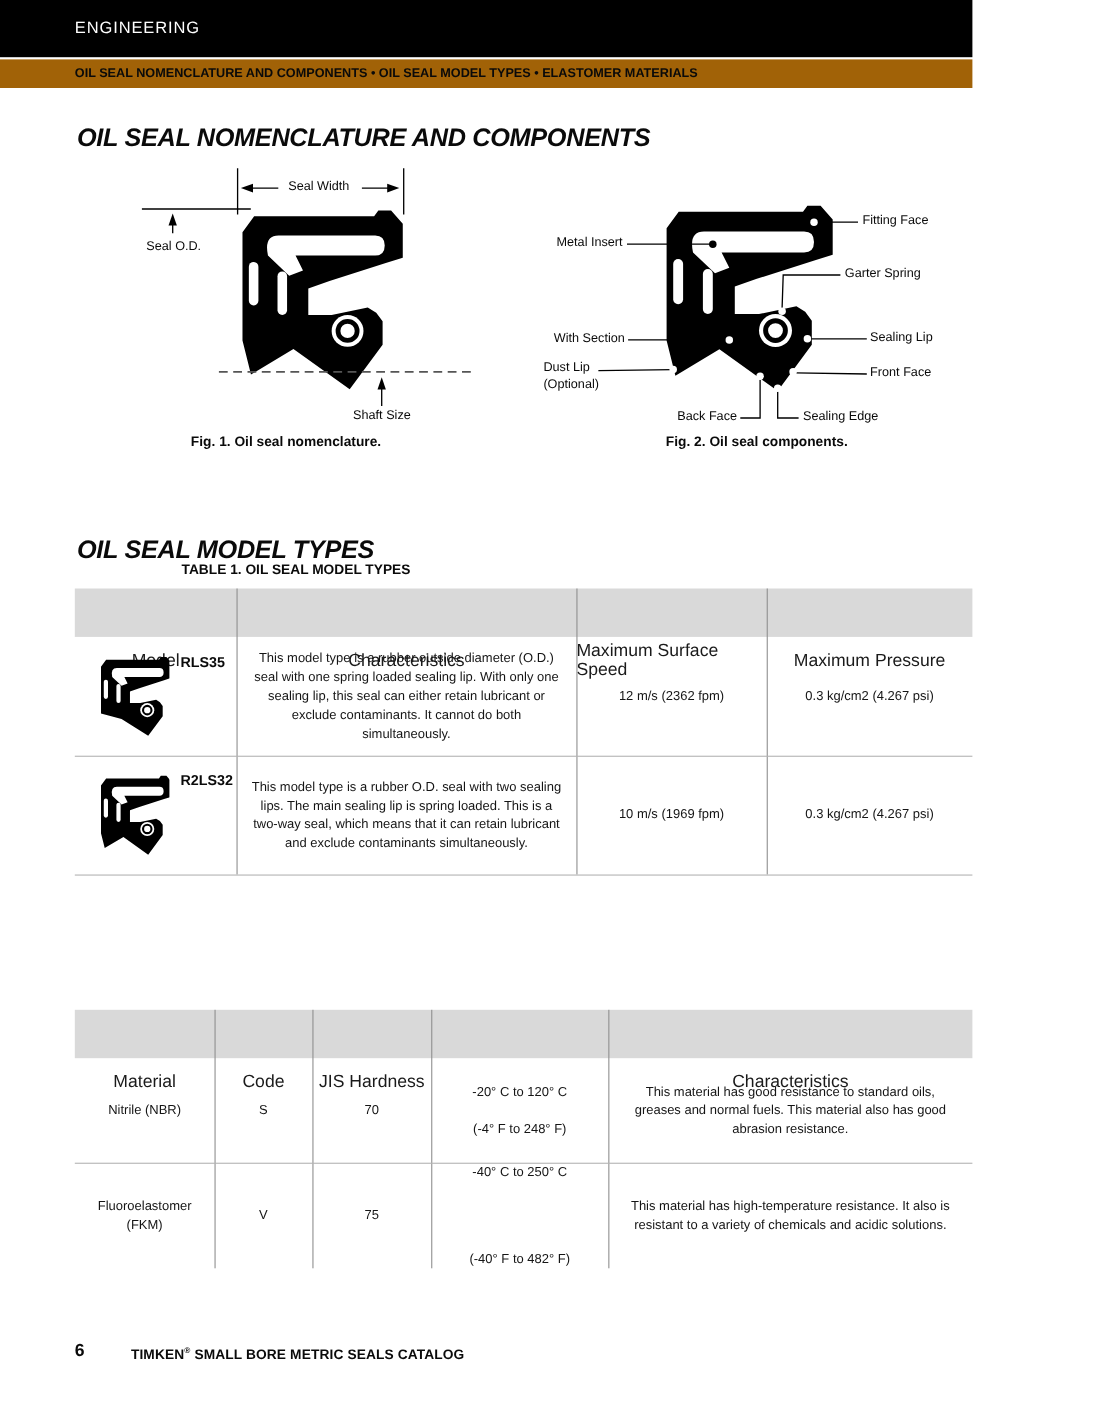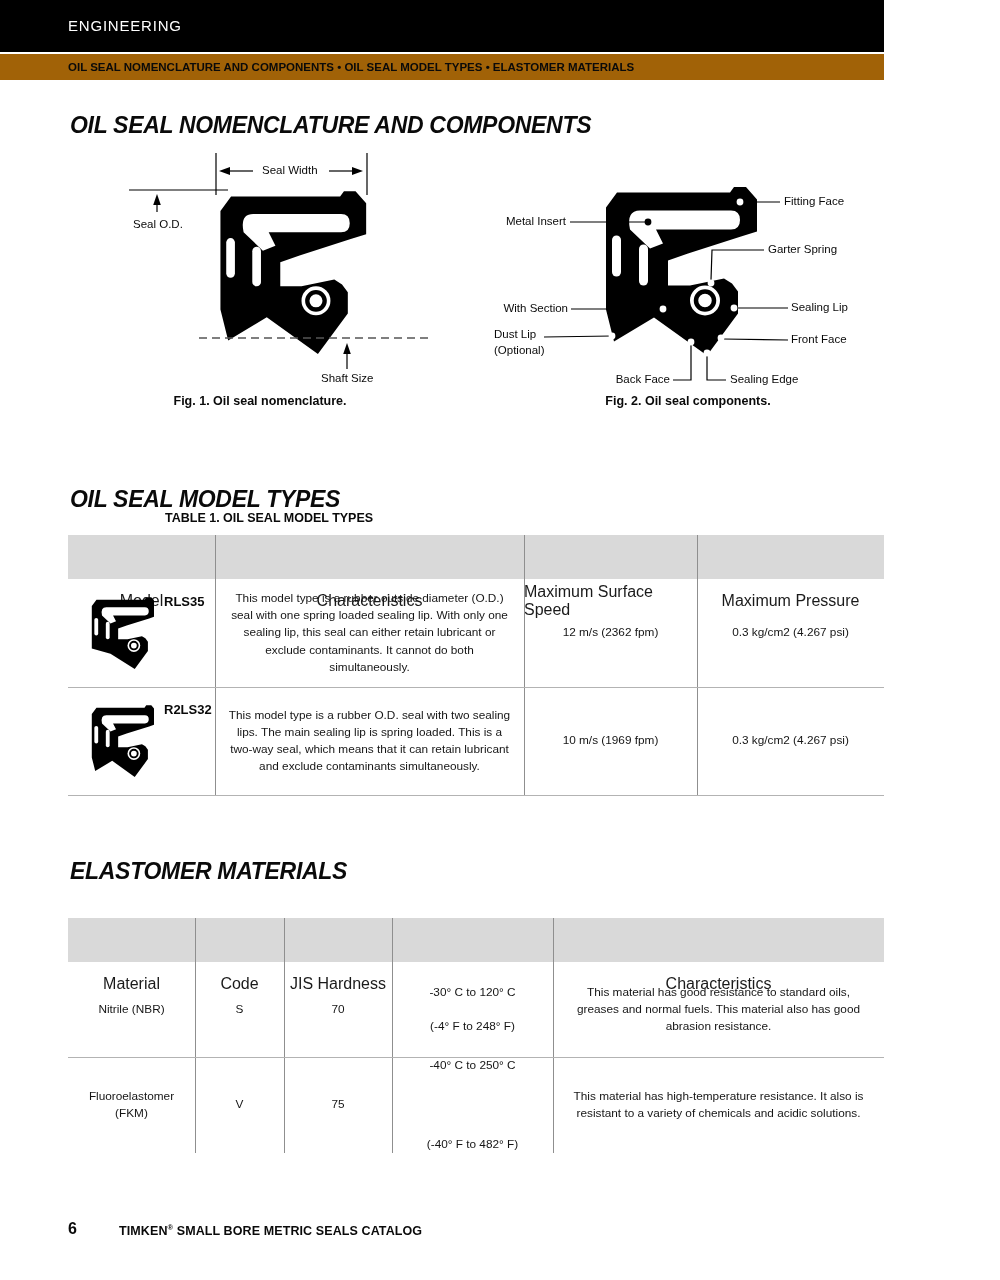--- a/index.html
+++ b/index.html
@@ -169,36 +169,35 @@
       <div class="cell" style="left:629px;top:152px;width:187px;height:108px;">0.3 kg/cm2 (4.267 psi)</div>
     </div>
 
     <div class="vline" style="left:147px;top:0;height:260px;"></div>
     <div class="vline" style="left:456px;top:0;height:260px;"></div>
     <div class="vline" style="left:629px;top:0;height:260px;"></div>
     <div class="hline" style="left:0;top:152px;width:816px;"></div>
     <div class="hline" style="left:0;top:260px;width:816px;"></div>
   </div>
 
-  <div class="abs sect-title" style="left:70px;top:858px;">ELASTOMER MATERIALS</div>
 
   <div class="tbl" style="left:68px;top:918px;width:816px;height:235px;">
     <div class="thead" style="height:44px;">
       <div class="th" style="left:0;width:127px;">Material</div>
       <div class="th" style="left:127px;width:89px;">Code</div>
       <div class="th" style="left:216px;width:108px;">JIS Hardness</div>
       <div class="th" style="left:485px;width:331px;">Characteristics</div>
     </div>
 
     <div>
       <div class="cell" style="left:0;top:44px;width:127px;height:95px;padding:0 10px;box-sizing:border-box;">Nitrile (NBR)</div>
       <div class="cell" style="left:127px;top:44px;width:89px;height:95px;">S</div>
       <div class="cell" style="left:216px;top:44px;width:108px;height:95px;">70</div>
       <div class="cell temp-cell" style="left:324px;top:44px;width:161px;height:95px;">
-        <div>-30° C to 120° C</div>
+        <div>-20° C to 120° C</div>
         <div class="temp-gap"></div>
         <div>(-4° F to 248° F)</div>
       </div>
       <div class="cell" style="left:485px;top:44px;width:331px;height:95px;padding:0 14px;box-sizing:border-box;">This material has good resistance to standard oils, greases and normal fuels. This material also has good abrasion resistance.</div>
     </div>
 
     <div>
       <div class="cell" style="left:0;top:139px;width:127px;height:96px;padding:0 18px;box-sizing:border-box;">Fluoroelastomer (FKM)</div>
       <div class="cell" style="left:127px;top:139px;width:89px;height:96px;">V</div>
       <div class="cell" style="left:216px;top:139px;width:108px;height:96px;">75</div>

